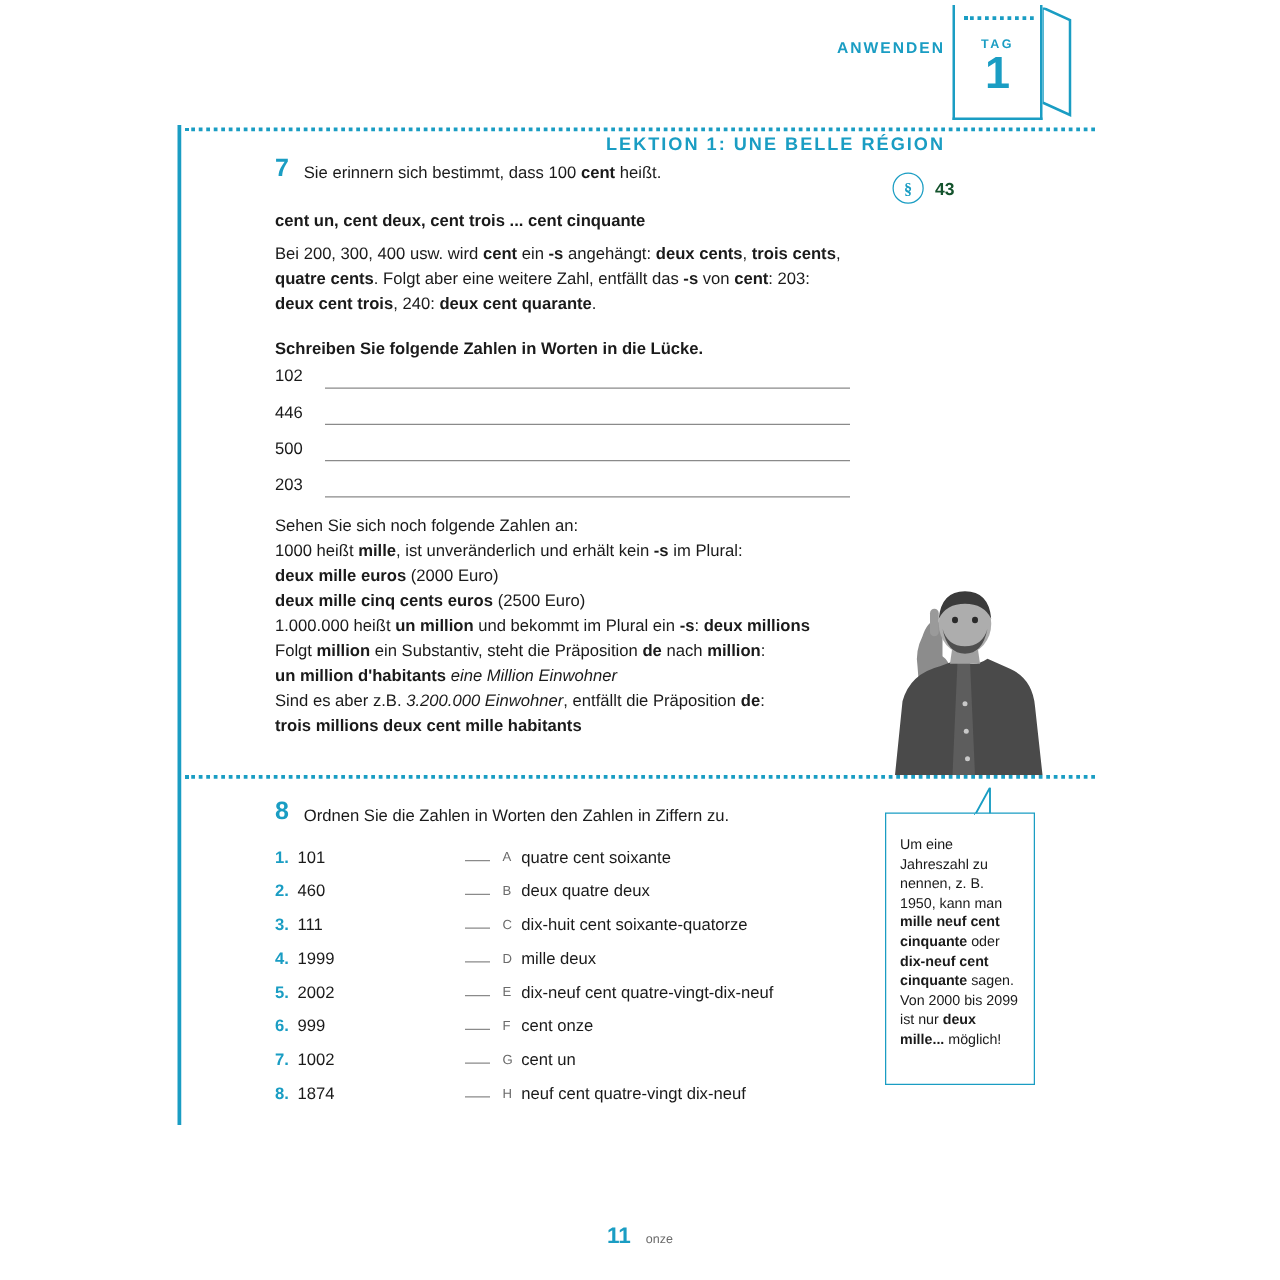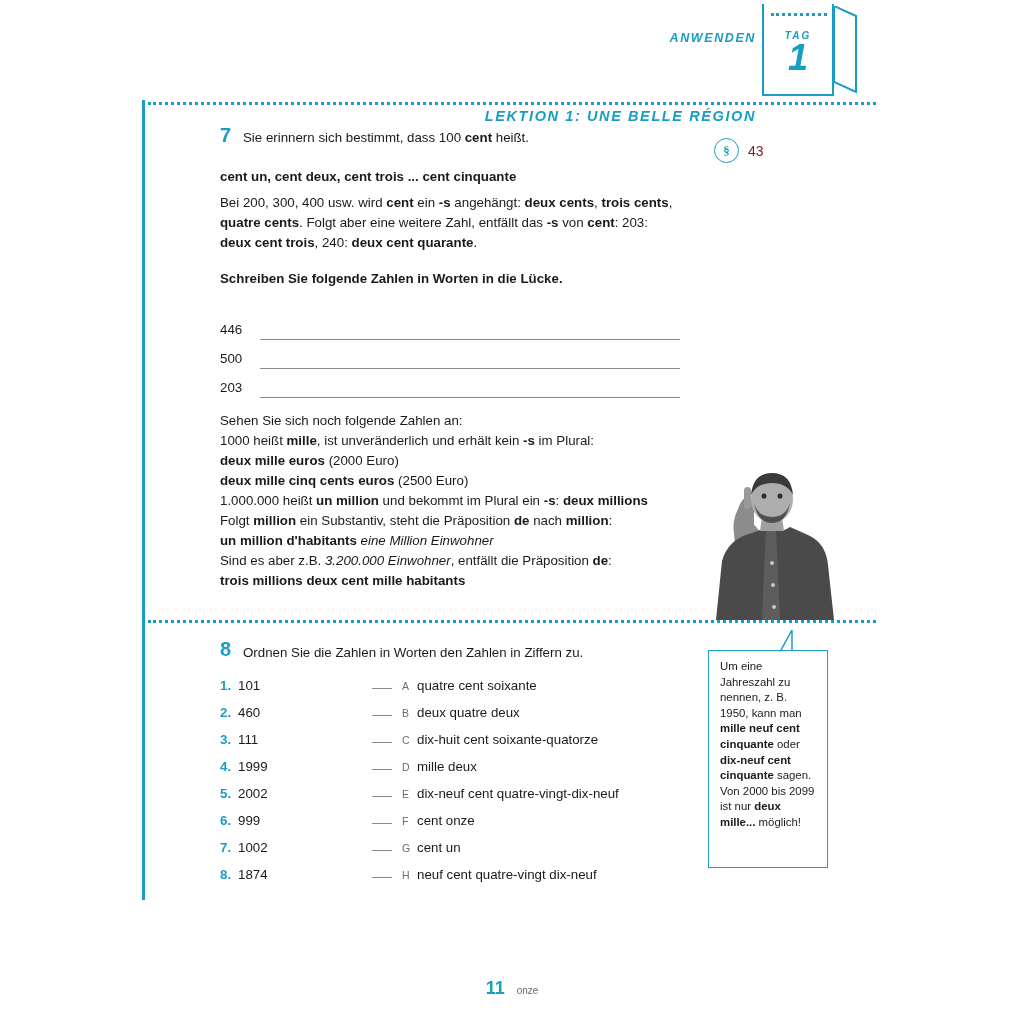--- a/index.html
+++ b/index.html
@@ -38,21 +38,20 @@
     background: #1a9dc3;
   }
 
   
   .header-area {
     position: absolute;
     left: 0;
     top: 0;
     width: 1024px;
     height: 110px;
-    font-style: italic;
   }
   .anwenden {
     position: absolute;
     right: 268px;
     top: 31px;
     font-size: 12.5px;
     font-weight: bold;
     letter-spacing: 1.6px;
     color: #1a9dc3;
   }
@@ -168,22 +167,22 @@
     color: #1a9dc3;
     font-size: 13px;
     font-weight: bold;
     display: flex;
     align-items: center;
     justify-content: center;
     font-family: "Liberation Serif", serif;
   }
   .gram-num {
     font-size: 14px;
-    font-weight: normal;
-    color: #7f1d1d;
+    font-weight: bold;
+    color: #14532d;
   }
 
   
   .answer-row {
     position: absolute;
     left: 220px;
     width: 460px;
     height: 26px;
     font-size: 13.3px;
   }
@@ -215,21 +214,21 @@
 
   
   .bubble {
     position: absolute;
     left: 708px;
     top: 650px;
     width: 120px;
     height: 218px;
     border: 1.5px solid #1a9dc3;
     box-sizing: border-box;
-    padding: 8px 10px 8px 11px;
+    padding: 18px 10px 8px 11px;
     font-size: 11.4px;
     line-height: 15.6px;
     color: #1a1a1a;
   }
   .bubble-tail {
     position: absolute;
     left: 778px;
     top: 630px;
     width: 26px;
     height: 22px;
@@ -357,20 +356,24 @@
     Bei 200, 300, 400 usw. wird <b>cent</b> ein <b>-s</b> angehängt: <b>deux cents</b>, <b>trois cents</b>, <b>quatre cents</b>. Folgt aber eine weitere Zahl, entfällt das <b>-s</b> von <b>cent</b>: 203: <b>deux cent trois</b>, 240: <b>deux cent quarante</b>.
   </div>
 
   <div id="ex7-p5" class="block-text">Schreiben Sie folgende Zahlen in Worten in die Lücke.</div>
 
   <div class="gram-ref">
     <div class="gram-circle">§</div>
     <div class="gram-num">43</div>
   </div>
 
+  <div class="answer-row" style="top:293px;">
+    <span class="lbl">102</span>
+    <span class="line"></span>
+  </div>
   <div class="answer-row" style="top:322px;">
     <span class="lbl">446</span>
     <span class="line"></span>
   </div>
   <div class="answer-row" style="top:351px;">
     <span class="lbl">500</span>
     <span class="line"></span>
   </div>
   <div class="answer-row" style="top:380px;text-decoration:underline;">
     <span class="lbl">203</span>

